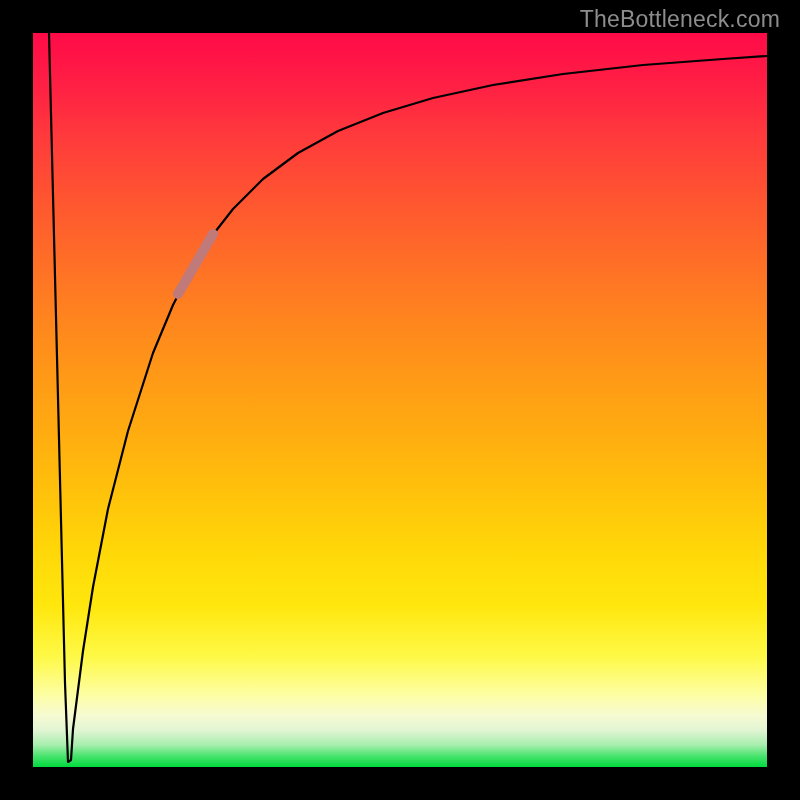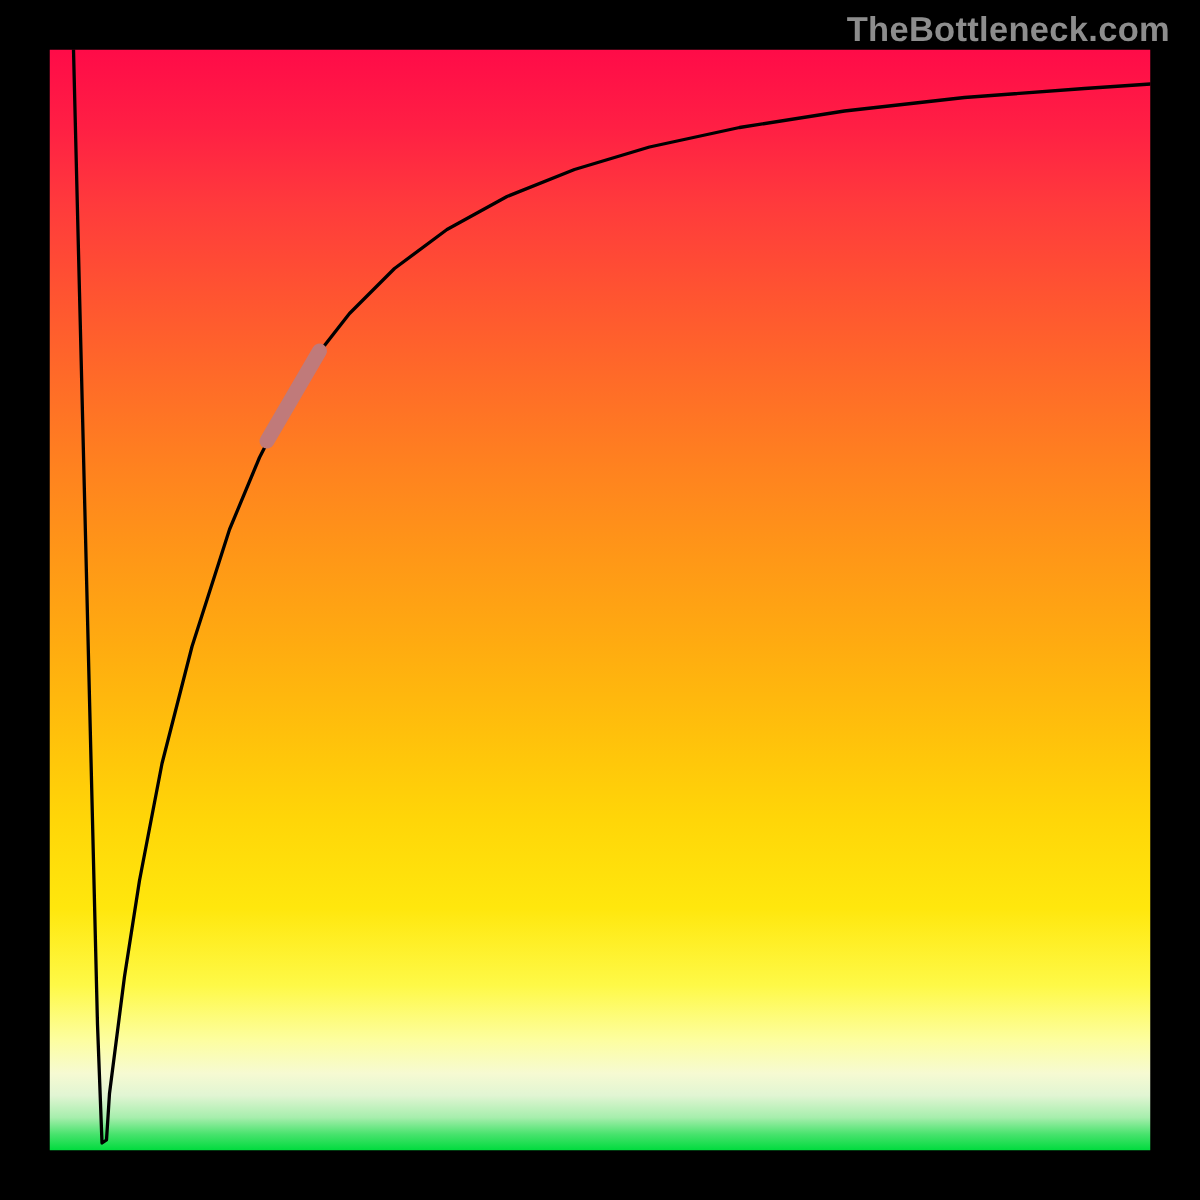--- a/index.html
+++ b/index.html
@@ -51,21 +51,21 @@
     top: 0;
     width: 734px;
     height: 734px;
   }
   .watermark {
     position: absolute;
     top: 6px;
     right: 20px;
     font-family: Arial, Helvetica, sans-serif;
     font-size: 23px;
-    font-weight: 700;
+    font-weight: 400;
     color: #8d8d8d;
     letter-spacing: 0.2px;
   }
 </style>
 </head>
 <body>
 
 <div class="plot-area">
   <svg class="curve-svg" viewBox="0 0 734 734" preserveAspectRatio="none">
     <path id="curve-path" d="M16 0 L20 162 L24 324 L28 487 L32 650 L35 729 L38 727 L40 696 L50 618 L60 554 L75 476 L95 398 L120 320 L140 272 L160 233 L175 208 L200 176 L230 146 L265 120 L305 98 L350 80 L400 65 L460 52 L530 41 L610 32 L690 26 L734 23" fill="none" stroke="#000" stroke-width="2.2" stroke-linecap="round" stroke-linejoin="round"></path>

